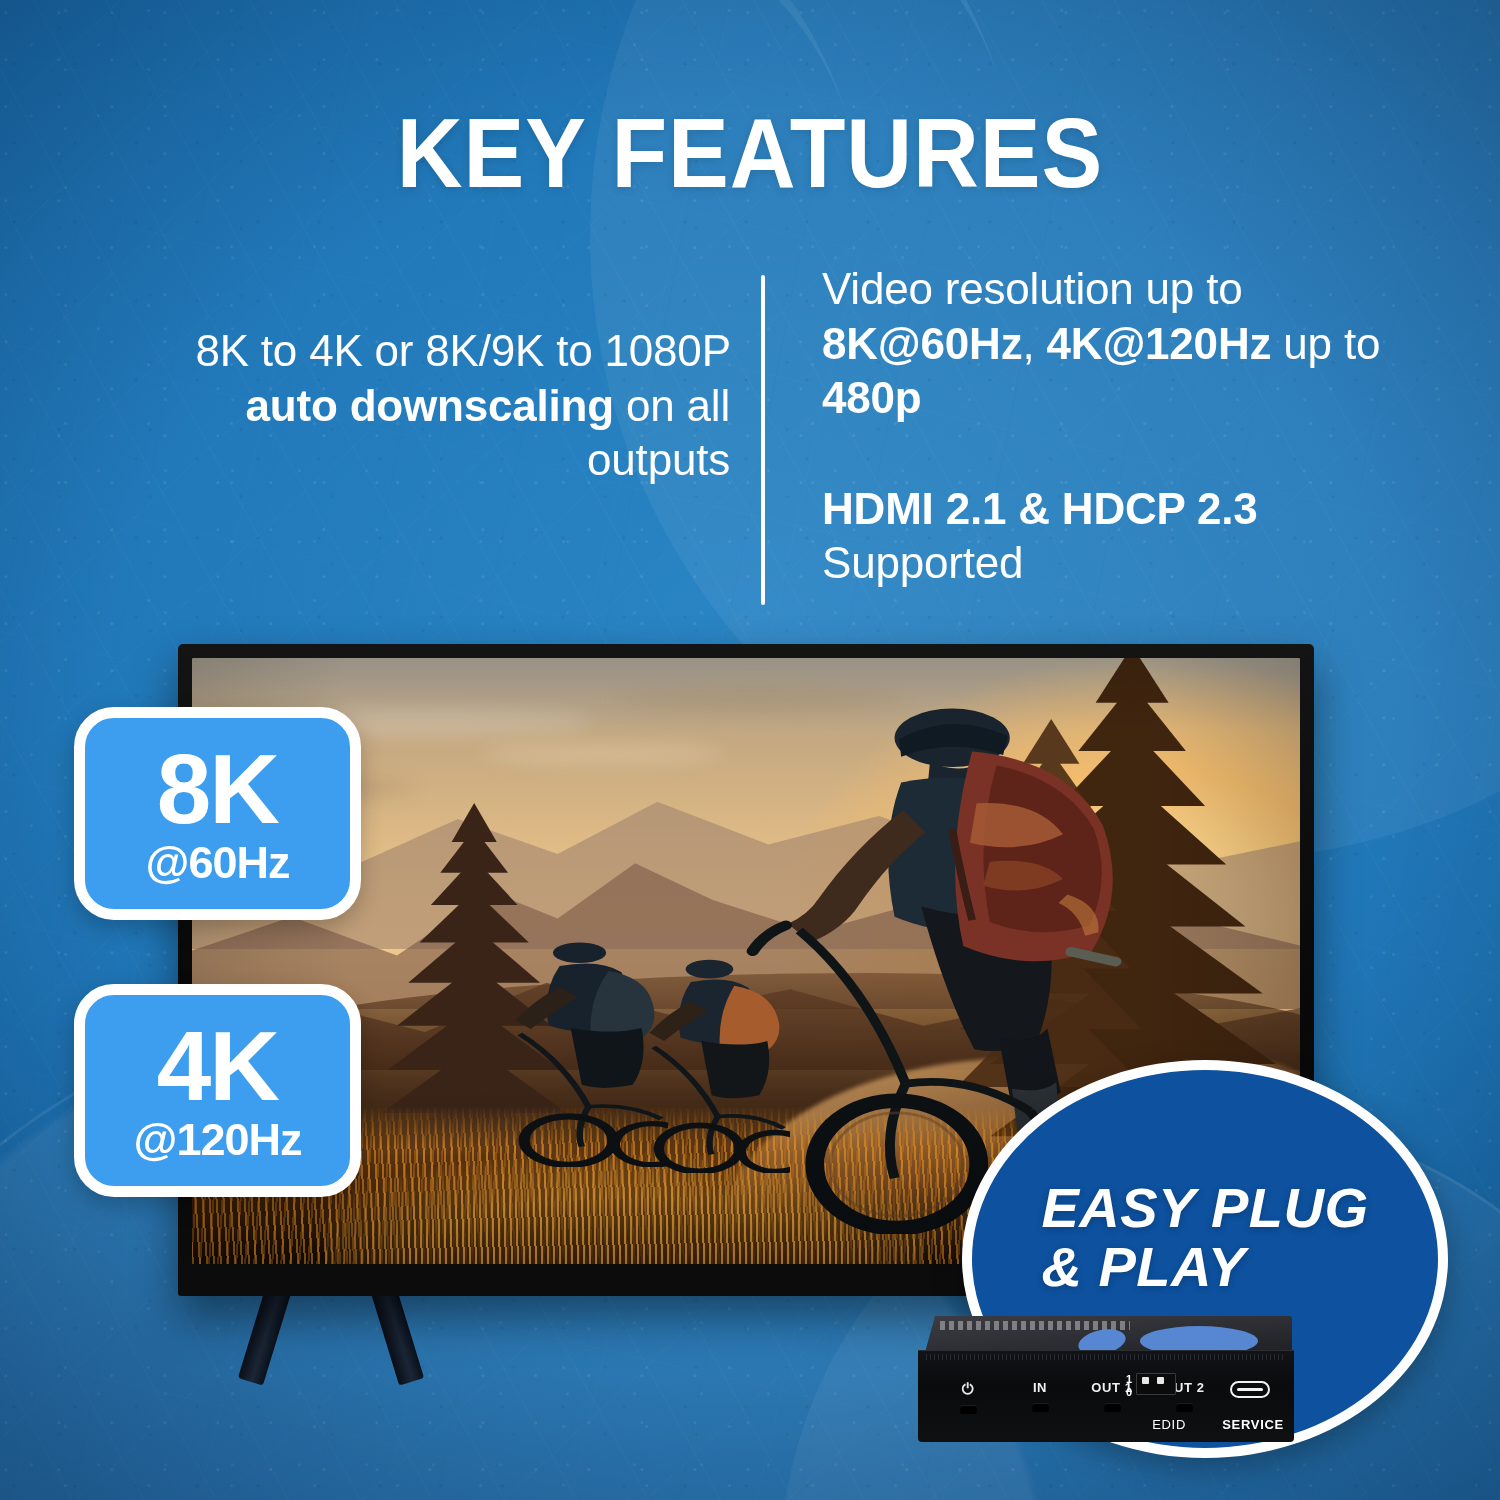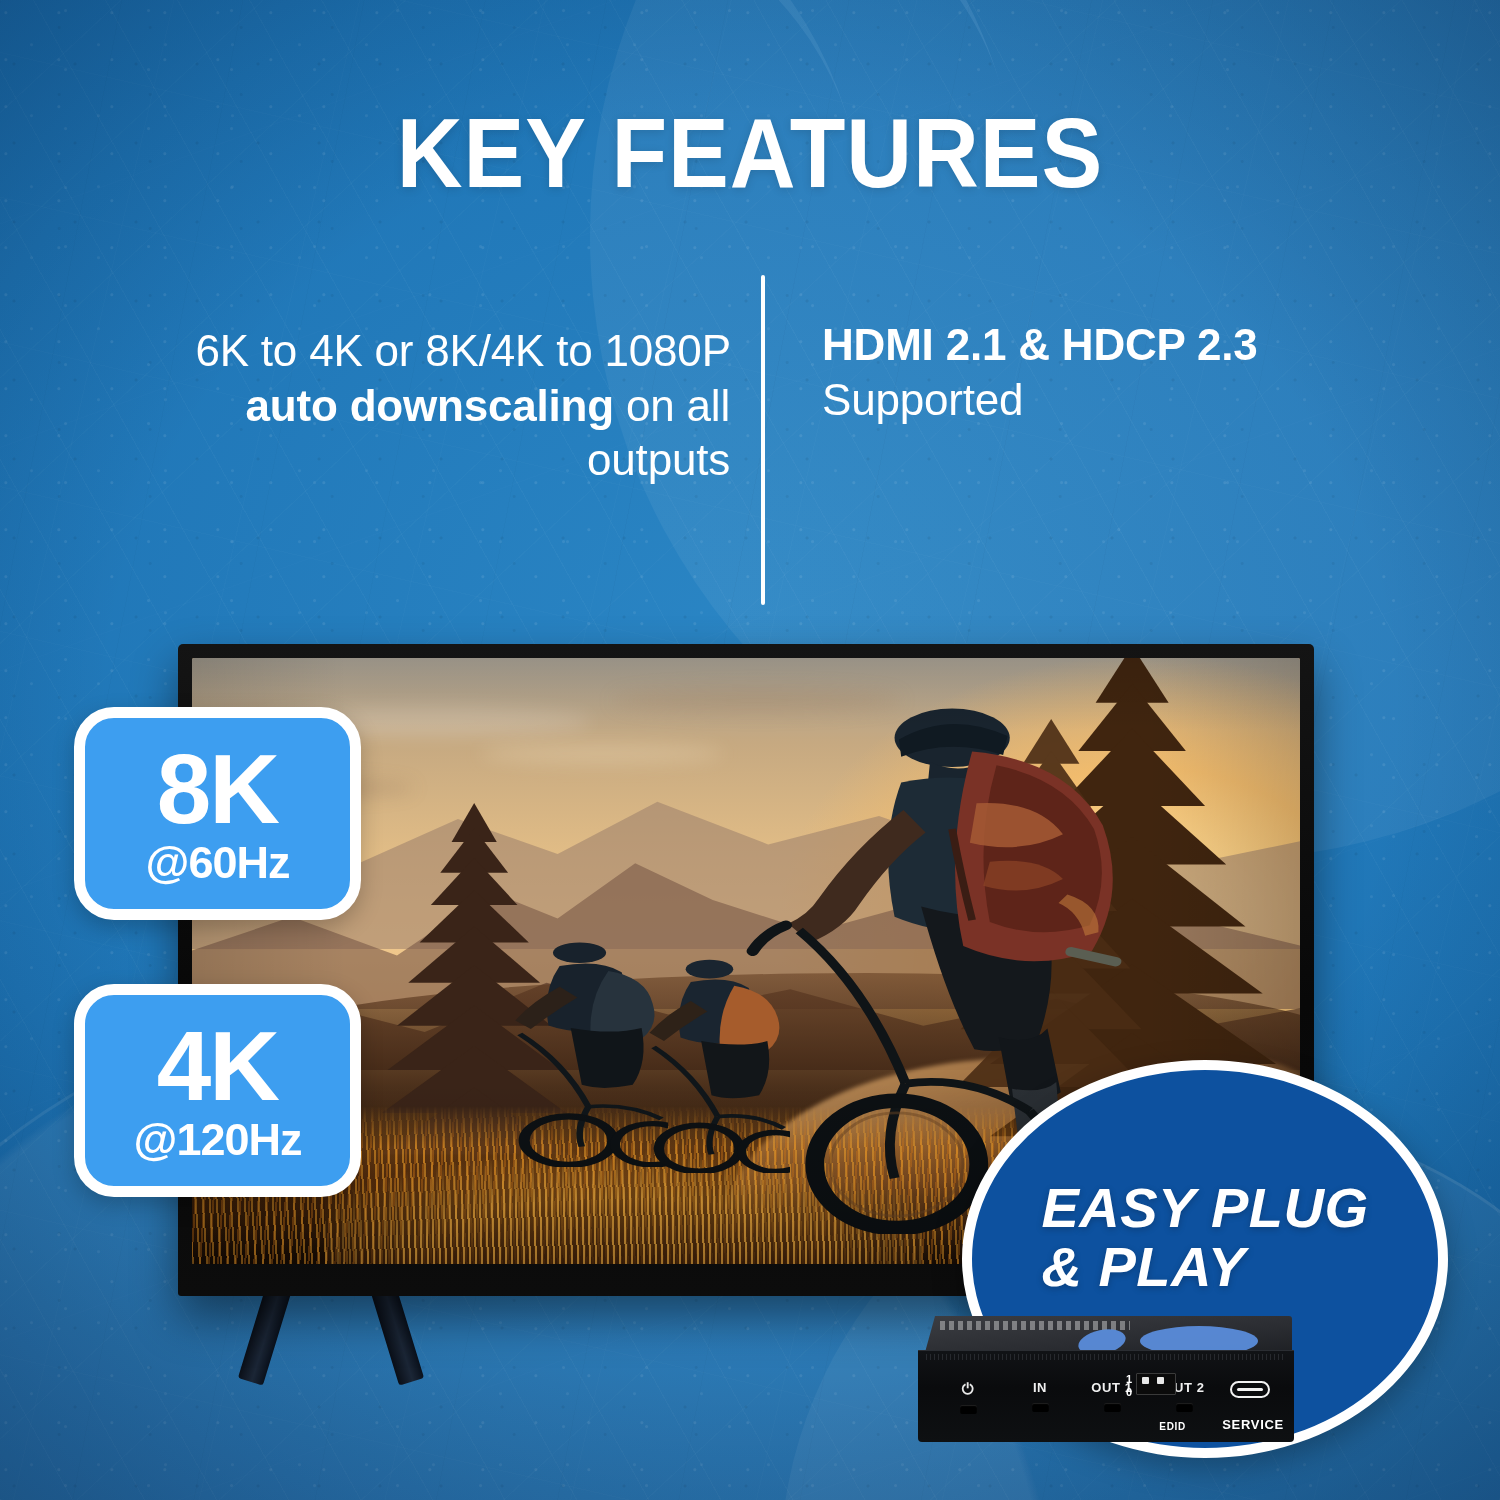--- a/index.html
+++ b/index.html
@@ -379,21 +379,21 @@
   .dip i {
     position: absolute; top: 3px;
     width: 7px; height: 7px;
     background: #e8e8e8;
     border-radius: 1px;
   }
   .dip i:nth-child(1) { left: 5px; }
   .dip i:nth-child(2) { left: 20px; }
   .edid-lbl {
     position: absolute; right: 108px; bottom: 10px;
-    color: #fff; font-size: 10px; font-weight: 700; letter-spacing: 0.7px;
+    color: #fff; font-size: 13px; font-weight: 400; letter-spacing: 0.7px;
   }
   .usbc {
     position: absolute; right: 24px; top: 30px;
     width: 40px; height: 17px;
     border: 2px solid #f2f2f2;
     border-radius: 9px;
   }
   .usbc::after {
     content: "";
     position: absolute; left: 5px; top: 5px;
@@ -422,27 +422,34 @@
   <div class="vignette"></div>
 
   <div class="title">KEY FEATURES</div>
 
   <div class="features">
 
     <div class="divider"></div>
 
     <div class="col-left">
       <div class="feat feat-2">
-        <span>6K to 4K or 8K/4K to 1080P</span>
+        <span>8K to 4K or 8K/9K to 1080P</span>
         <b>auto downscaling</b>
         <span>on all outputs</span>
       </div>
     </div>
 
     <div class="col-right">
+      <div class="feat feat-1">
+        <span>Video resolution up to</span>
+        <b>8K@60Hz</b><span>,</span>
+        <b>4K@120Hz</b>
+        <span>up to</span>
+        <b>480p</b>
+      </div>
       <div class="feat feat-2">
         <b>HDMI 2.1 &amp; HDCP 2.3</b>
         <span>Supported</span>
       </div>
     </div>
   </div>
 
   <div class="tv-wrap">
 
     <div class="tv-stand">

